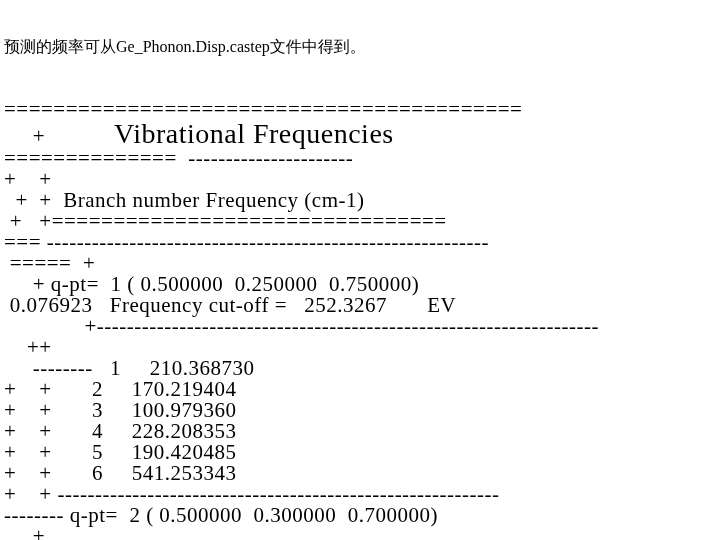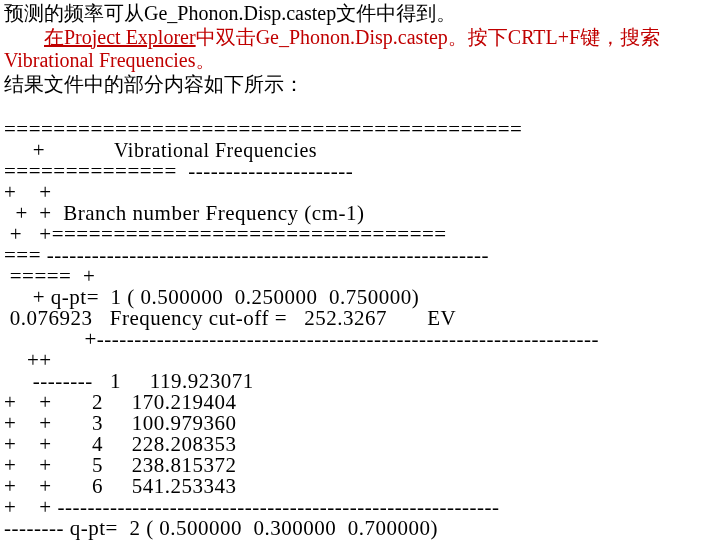--- a/index.html
+++ b/index.html
@@ -8,60 +8,59 @@
     width: 720px;
     height: 540px;
     background: #fff;
     font-family: "SimSun", "Times New Roman", serif;
     font-size: 20px;
     color: #000;
     line-height: 1.18;
     overflow: hidden;
     box-sizing: border-box;
   }
-  .intro { font-size: 20px; }
+  .intro { font-size: 16px; margin-top: 36px; }
   .red-part { color: #c00000; }
   .mono-block {
     font-family: "Times New Roman", serif;
     font-size: 21px;
     white-space: pre;
     line-height: 1.0;
     letter-spacing: 0.5px;
     margin-top: 2px;
   }
   .mono-block .title {
-    font-size: 20px;
+    font-size: 28px;
   }
 </style>
 </head>
 <body>
 
 <div class="intro">
   <span>预测的频率可从Ge_Phonon.Disp.castep文件中得到。</span><br>
-  <span>　　</span><span class="red-part"><span style="text-decoration: underline;">在Project Explorer</span><span>中双击Ge_Phonon.Disp.castep。按下CRTL+F键，搜索Vibrational Frequencies。</span></span><br>
-  <span>结果文件中的部分内容如下所示：</span>
+  <span>　　</span><br>
 </div>
 
 <div class="mono-block">
 <span>==========================================</span>
      +            <span class="title">Vibrational Frequencies</span>
 <span>==============</span>  ----------------------
 +    +
   +  +  <span>Branch number Frequency (cm-1)</span>
  +   +================================
 === <span>-----------------------------------------------------------</span>
  =====  +
      + <span>q-pt=</span>  <span>1</span> <span>( 0.500000  0.250000  0.750000)</span>
  <span>0.076923</span>   <span>Frequency cut-off =</span>   <span>252.3267</span>       <span>EV</span>
               +<span>-------------------------------------------------------------------</span>
     ++
-     <span>--------</span>   <span>1</span>     <span>119.923071</span>
+     <span>--------</span>   <span>1</span>     <span>210.368730</span>
 +    +       <span>2</span>     <span>170.219404</span>
 +    +       <span>3</span>     <span>100.979360</span>
 +    +       <span>4</span>     <span>228.208353</span>
-+    +       <span>5</span>     <span>238.815372</span>
++    +       <span>5</span>     <span>190.420485</span>
 +    +       <span>6</span>     <span>541.253343</span>
 +    + <span>-----------------------------------------------------------</span>
 <span>--------</span> <span>q-pt=</span>  <span>2</span> <span>( 0.500000  0.300000  0.700000)</span>
      +                  
       +
 +    + 
 </div>
 
 </body></html>

